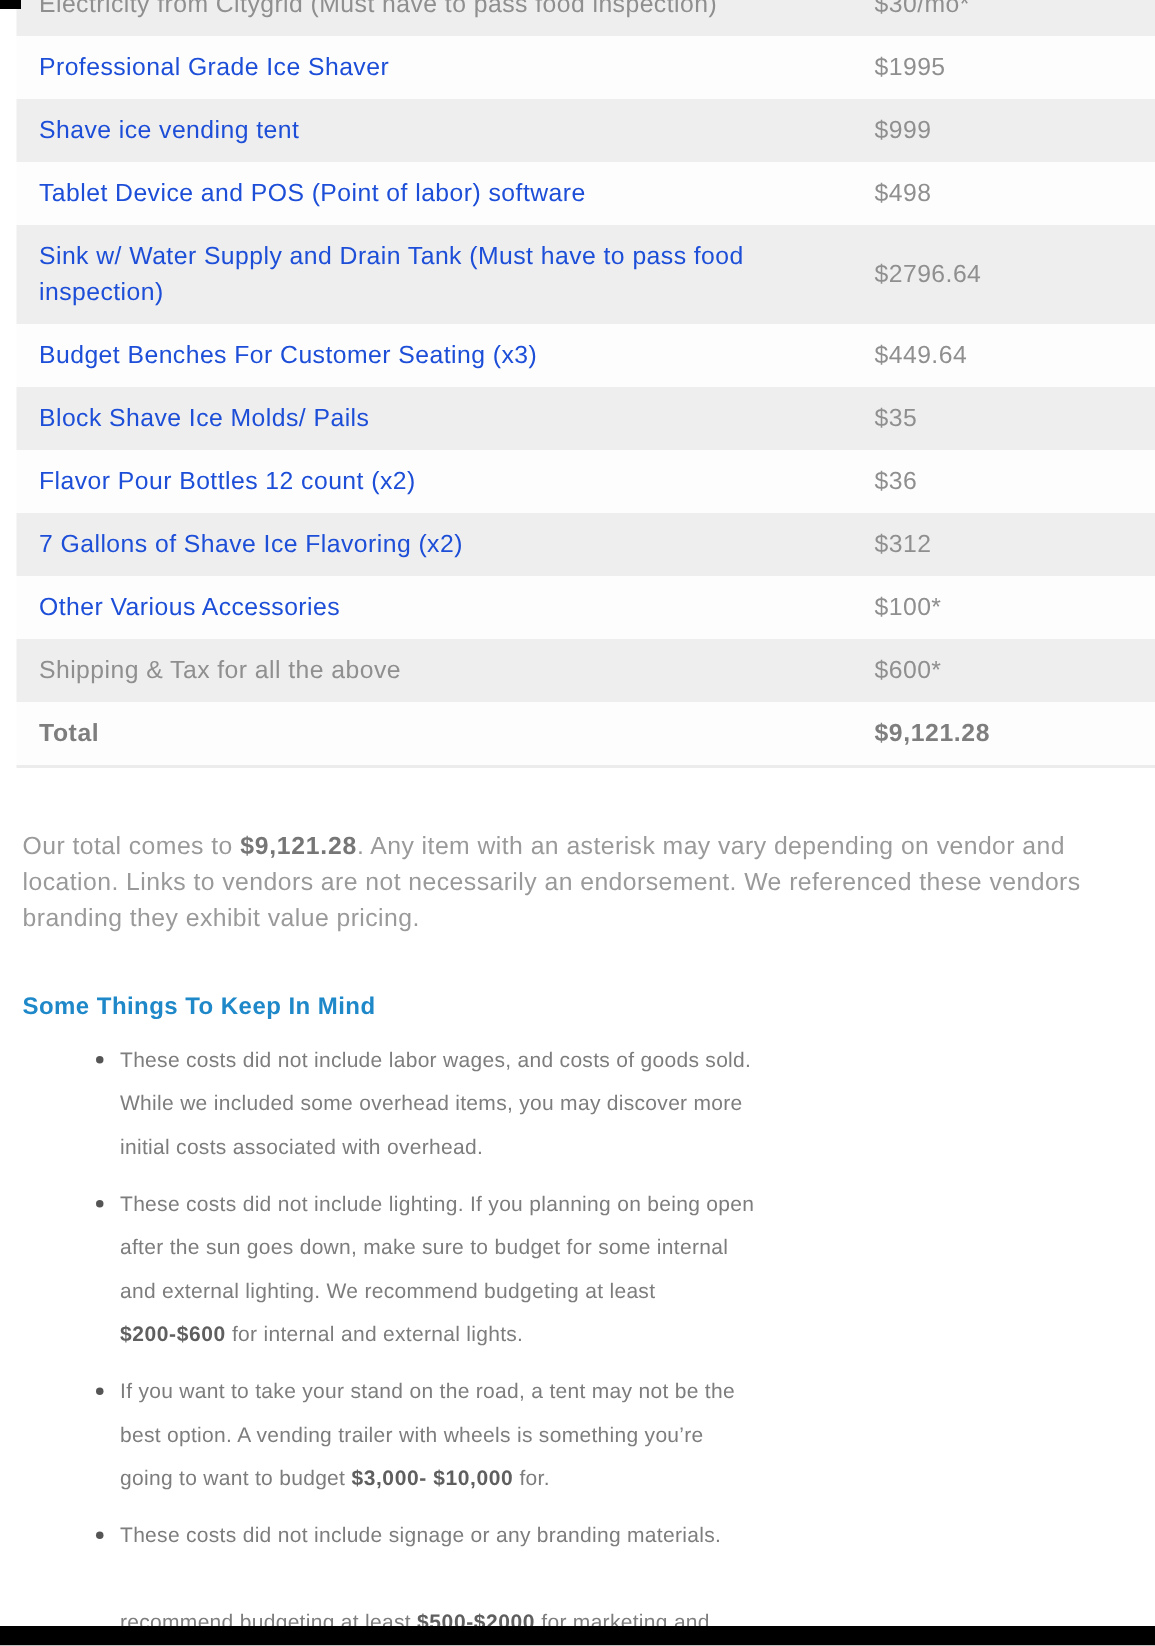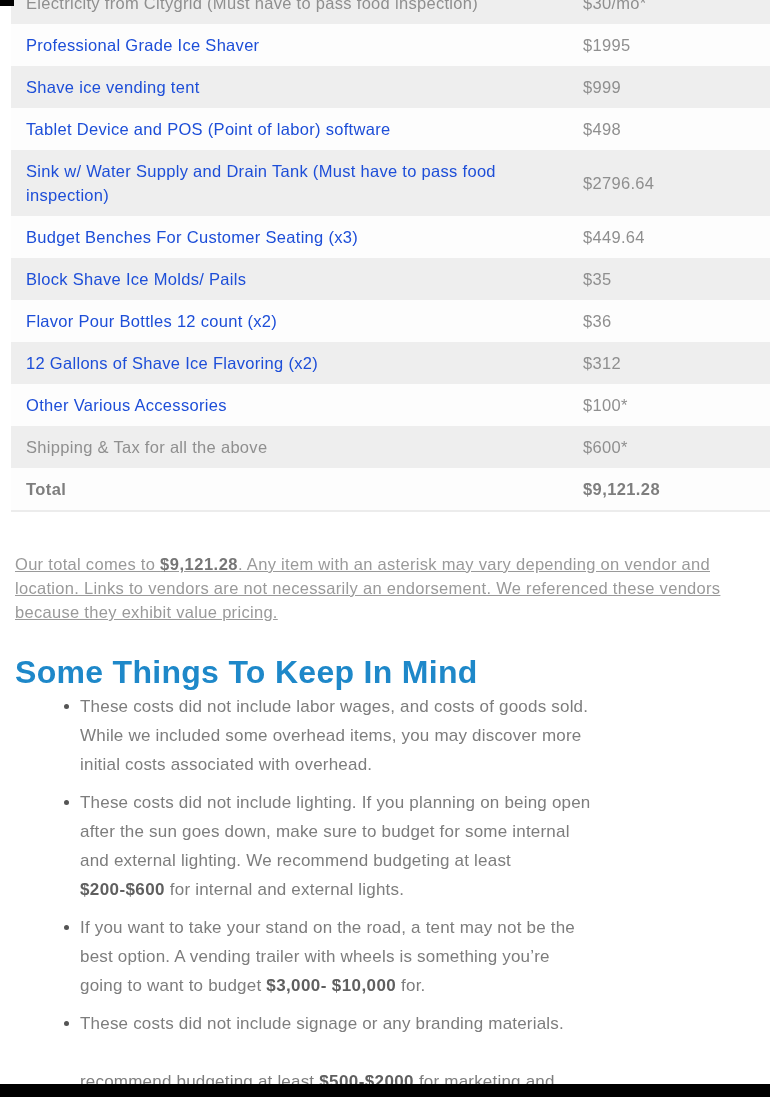--- a/index.html
+++ b/index.html
@@ -60,49 +60,48 @@
     letter-spacing: 0.4px;
   }
 
   
   .summary {
     margin: 40px 15px 0 15px;
     font-size: 16.5px;
     line-height: 24px;
     color: #9a9a9a;
     letter-spacing: 0.3px;
-    text-decoration: underline;
   }
   .summary .b {
     font-weight: 700;
     color: #767676;
     letter-spacing: 0.5px;
   }
 
   
   .notes-heading {
     margin: 34px 15px 0 15px;
-    font-size: 32px;
+    font-size: 16px;
     line-height: 28px;
     font-weight: 700;
     color: #1e88c9;
     letter-spacing: 0.3px;
   }
 
   
   .notes-list {
     list-style: none;
     margin: 6px 0 0 0;
     padding: 0;
   }
   .notes-list li {
     position: relative;
     margin-left: 80px;
     max-width: 620px;
-    font-size: 17px;
+    font-size: 14px;
     line-height: 29px;
     color: #7d7d7d;
     letter-spacing: 0.2px;
   }
   .notes-list li + li { margin-top: 9px; }
   .notes-list li::before {
     content: "";
     position: absolute;
     left: -16px;
     top: 12px;
@@ -172,39 +171,39 @@
         </tr>
         <tr class="row shaded">
           <td class="item-cell"><a class="item-link" href="#">Block Shave Ice Molds/ Pails</a></td>
           <td class="price-cell">$35</td>
         </tr>
         <tr class="row plain">
           <td class="item-cell"><a class="item-link" href="#">Flavor Pour Bottles 12 count (x2)</a></td>
           <td class="price-cell">$36</td>
         </tr>
         <tr class="row shaded">
-          <td class="item-cell"><a class="item-link" href="#">12 Gallons of Shave Ice Flavoring (x2)</a></td>
+          <td class="item-cell"><a class="item-link" href="#">7 Gallons of Shave Ice Flavoring (x2)</a></td>
           <td class="price-cell">$312</td>
         </tr>
         <tr class="row plain">
           <td class="item-cell"><a class="item-link" href="#">Other Various Accessories</a></td>
           <td class="price-cell">$100*</td>
         </tr>
         <tr class="row shaded">
           <td class="item-cell">Shipping &amp; Tax for all the above</td>
           <td class="price-cell">$600*</td>
         </tr>
         <tr class="row plain total">
           <td class="item-cell">Total</td>
           <td class="price-cell">$9,121.28</td>
         </tr>
       </tbody>
   </table>
 
-  <p class="summary"><span>Our total comes to </span><span class="b">$9,121.28</span><span>. Any item with an asterisk may vary depending on vendor and</span><br><span>location. Links to vendors are not necessarily an endorsement. We referenced these vendors</span><br><span>because they exhibit value pricing.</span></p>
+  <p class="summary"><span>Our total comes to </span><span class="b">$9,121.28</span><span>. Any item with an asterisk may vary depending on vendor and</span><br><span>location. Links to vendors are not necessarily an endorsement. We referenced these vendors</span><br><span>branding they exhibit value pricing.</span></p>
 
   <h2 class="notes-heading">Some Things To Keep In Mind</h2>
 
   <ul class="notes-list">
       <li><span>These costs did not include labor wages, and costs of goods sold.</span><br><span>While we included some overhead items, you may discover more</span><br><span>initial costs associated with overhead.</span></li>
       <li><span>These costs did not include lighting. If you planning on being open</span><br><span>after the sun goes down, make sure to budget for some internal</span><br><span>and external lighting. We recommend budgeting at least</span><br><span class="b">$200-$600</span><span> for internal and external lights.</span></li>
       <li><span>If you want to take your stand on the road, a tent may not be the</span><br><span>best option. A vending trailer with wheels is something you’re</span><br><span>going to want to budget </span><span class="b">$3,000- $10,000</span><span> for.</span></li>
       <li><span>These costs did not include signage or any branding materials.</span><br><br><span>recommend budgeting at least </span><span class="b">$500-$2000</span><span> for marketing and</span></li>
     </ul>
 

